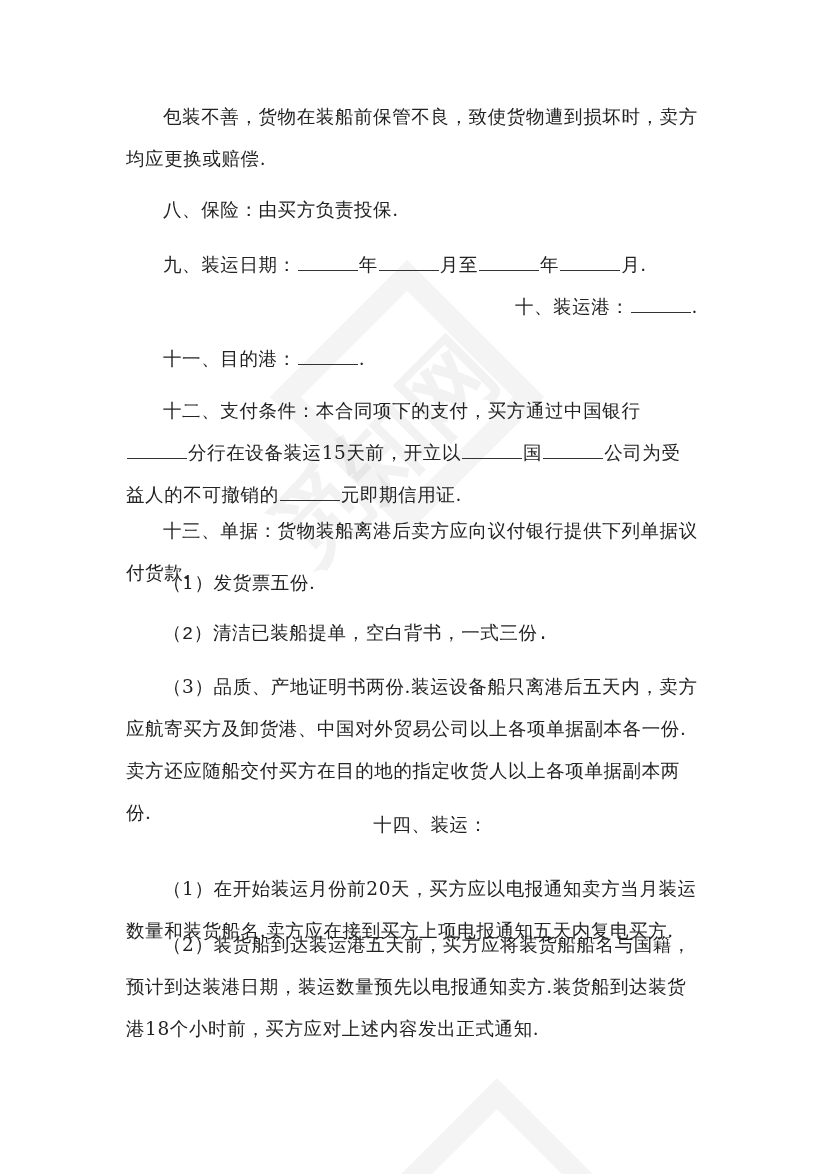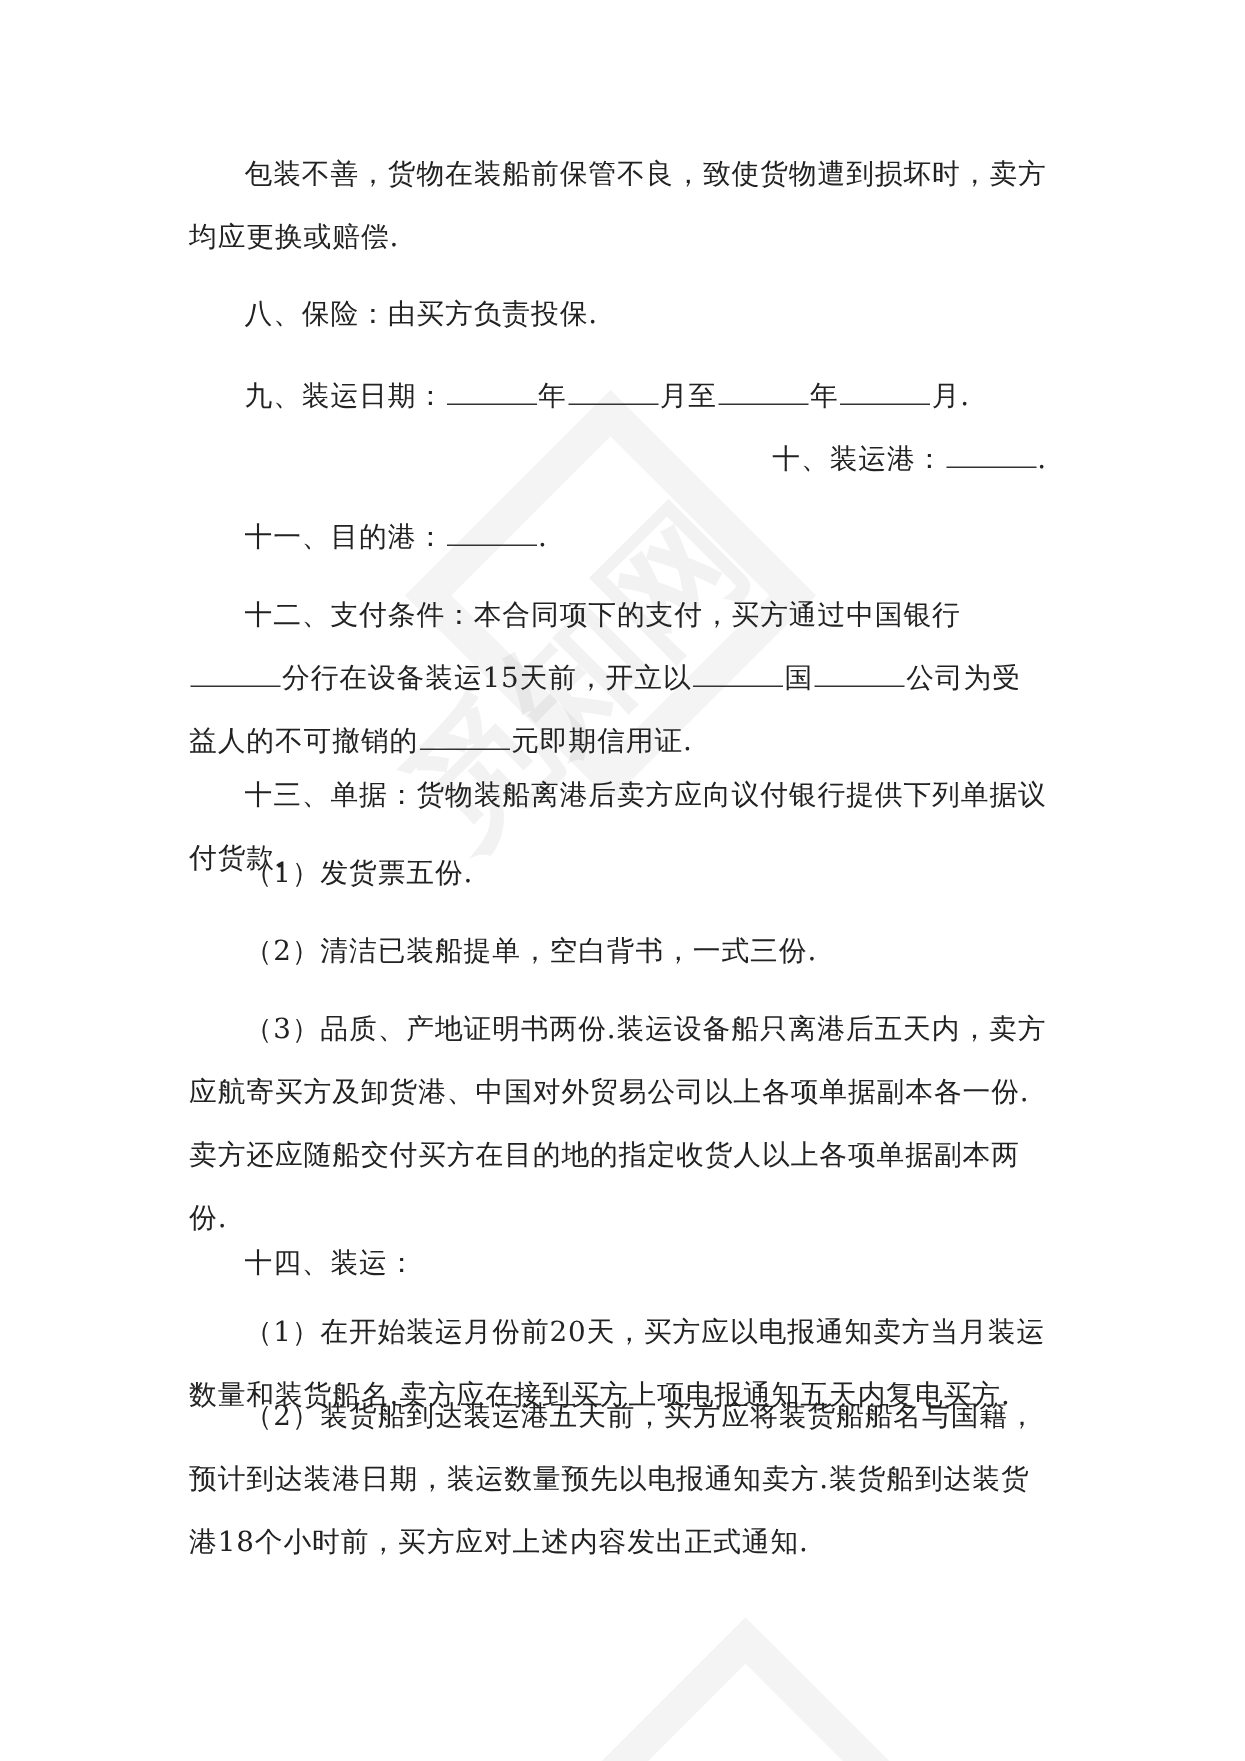--- a/index.html
+++ b/index.html
@@ -48,20 +48,20 @@
   <p class="para indent" style="top:338px;">
     <span>十一、目的港：</span><span class="blank b56"></span><span>.</span>
   </p>
 
   <p class="para indent" style="top:390px;">
     <span>十二、支付条件：本合同项下的支付，买方通过中国银行</span><span class="blank b56"></span><span>分行在设备装运15天前，开立以</span><span class="blank b56"></span><span>国</span><span class="blank b56"></span><span>公司为受益人的不可撤销的</span><span class="blank b56"></span><span>元即期信用证.</span>
   </p>
 
   <p class="para indent" style="top:510px;">十三、单据：货物装船离港后卖方应向议付银行提供下列单据议付货款.</p>
   <p class="para sub" style="top:562px;">（1）发货票五份.</p>
-  <p class="para sub" style="top:614px;">（2）清洁已装船提单，空白背书，一式三份.</p>
+  <p class="para sub" style="top:614px;font-family:Liberation Mono, monospace;">（2）清洁已装船提单，空白背书，一式三份.</p>
   <p class="para sub" style="top:666px;">（3）品质、产地证明书两份.装运设备船只离港后五天内，卖方应航寄买方及卸货港、中国对外贸易公司以上各项单据副本各一份.卖方还应随船交付买方在目的地的指定收货人以上各项单据副本两份.</p>
 
-  <p class="para indent" style="top:822px;">十四、装运：</p>
+  <p class="para indent" style="top:804px;text-align:center;">十四、装运：</p>
   <p class="para sub" style="top:868px;">（1）在开始装运月份前20天，买方应以电报通知卖方当月装运数量和装货船名.卖方应在接到买方上项电报通知五天内复电买方.</p>
   <p class="para sub" style="top:924px;">（2）装货船到达装运港五天前，买方应将装货船船名与国籍，预计到达装港日期，装运数量预先以电报通知卖方.装货船到达装货港18个小时前，买方应对上述内容发出正式通知.</p>
 
 </div>
 
 </body></html>

